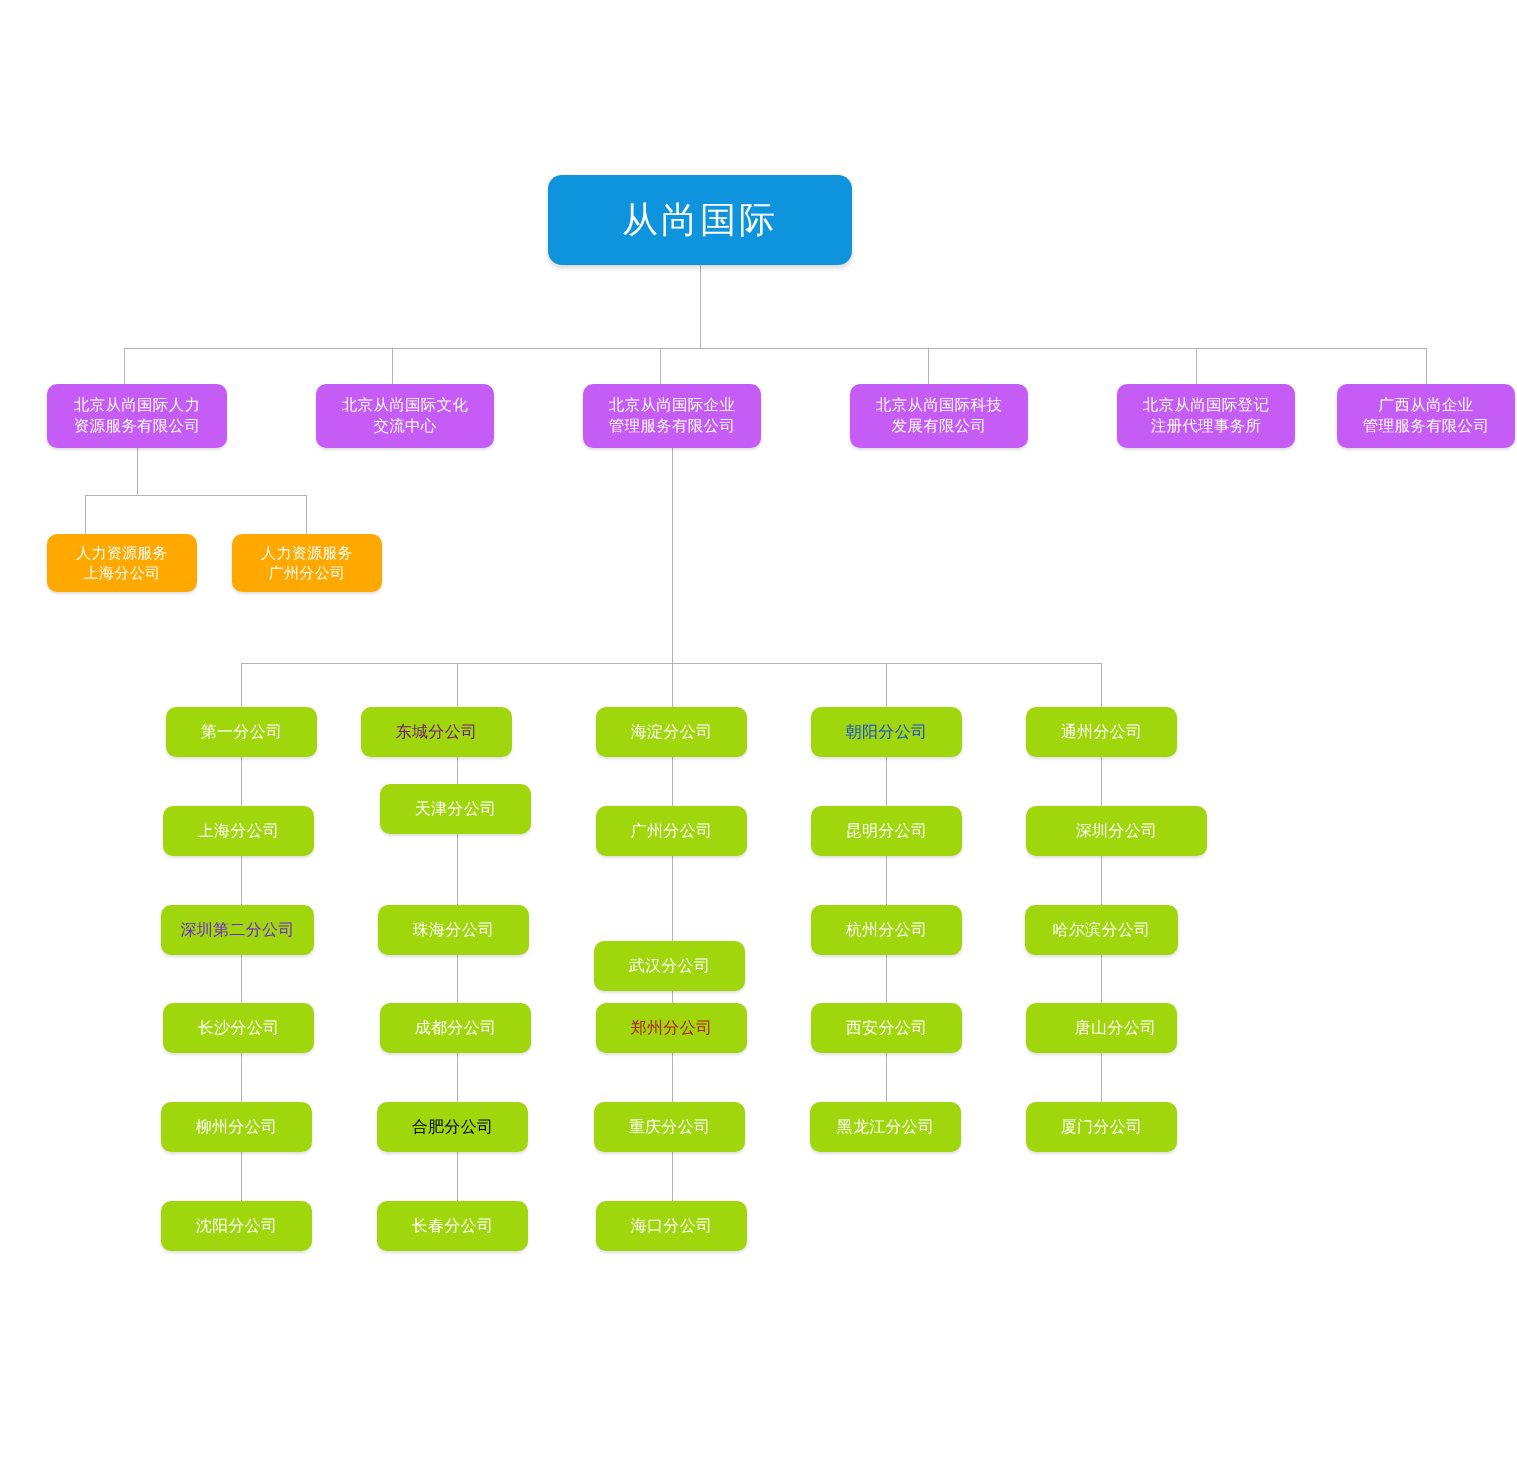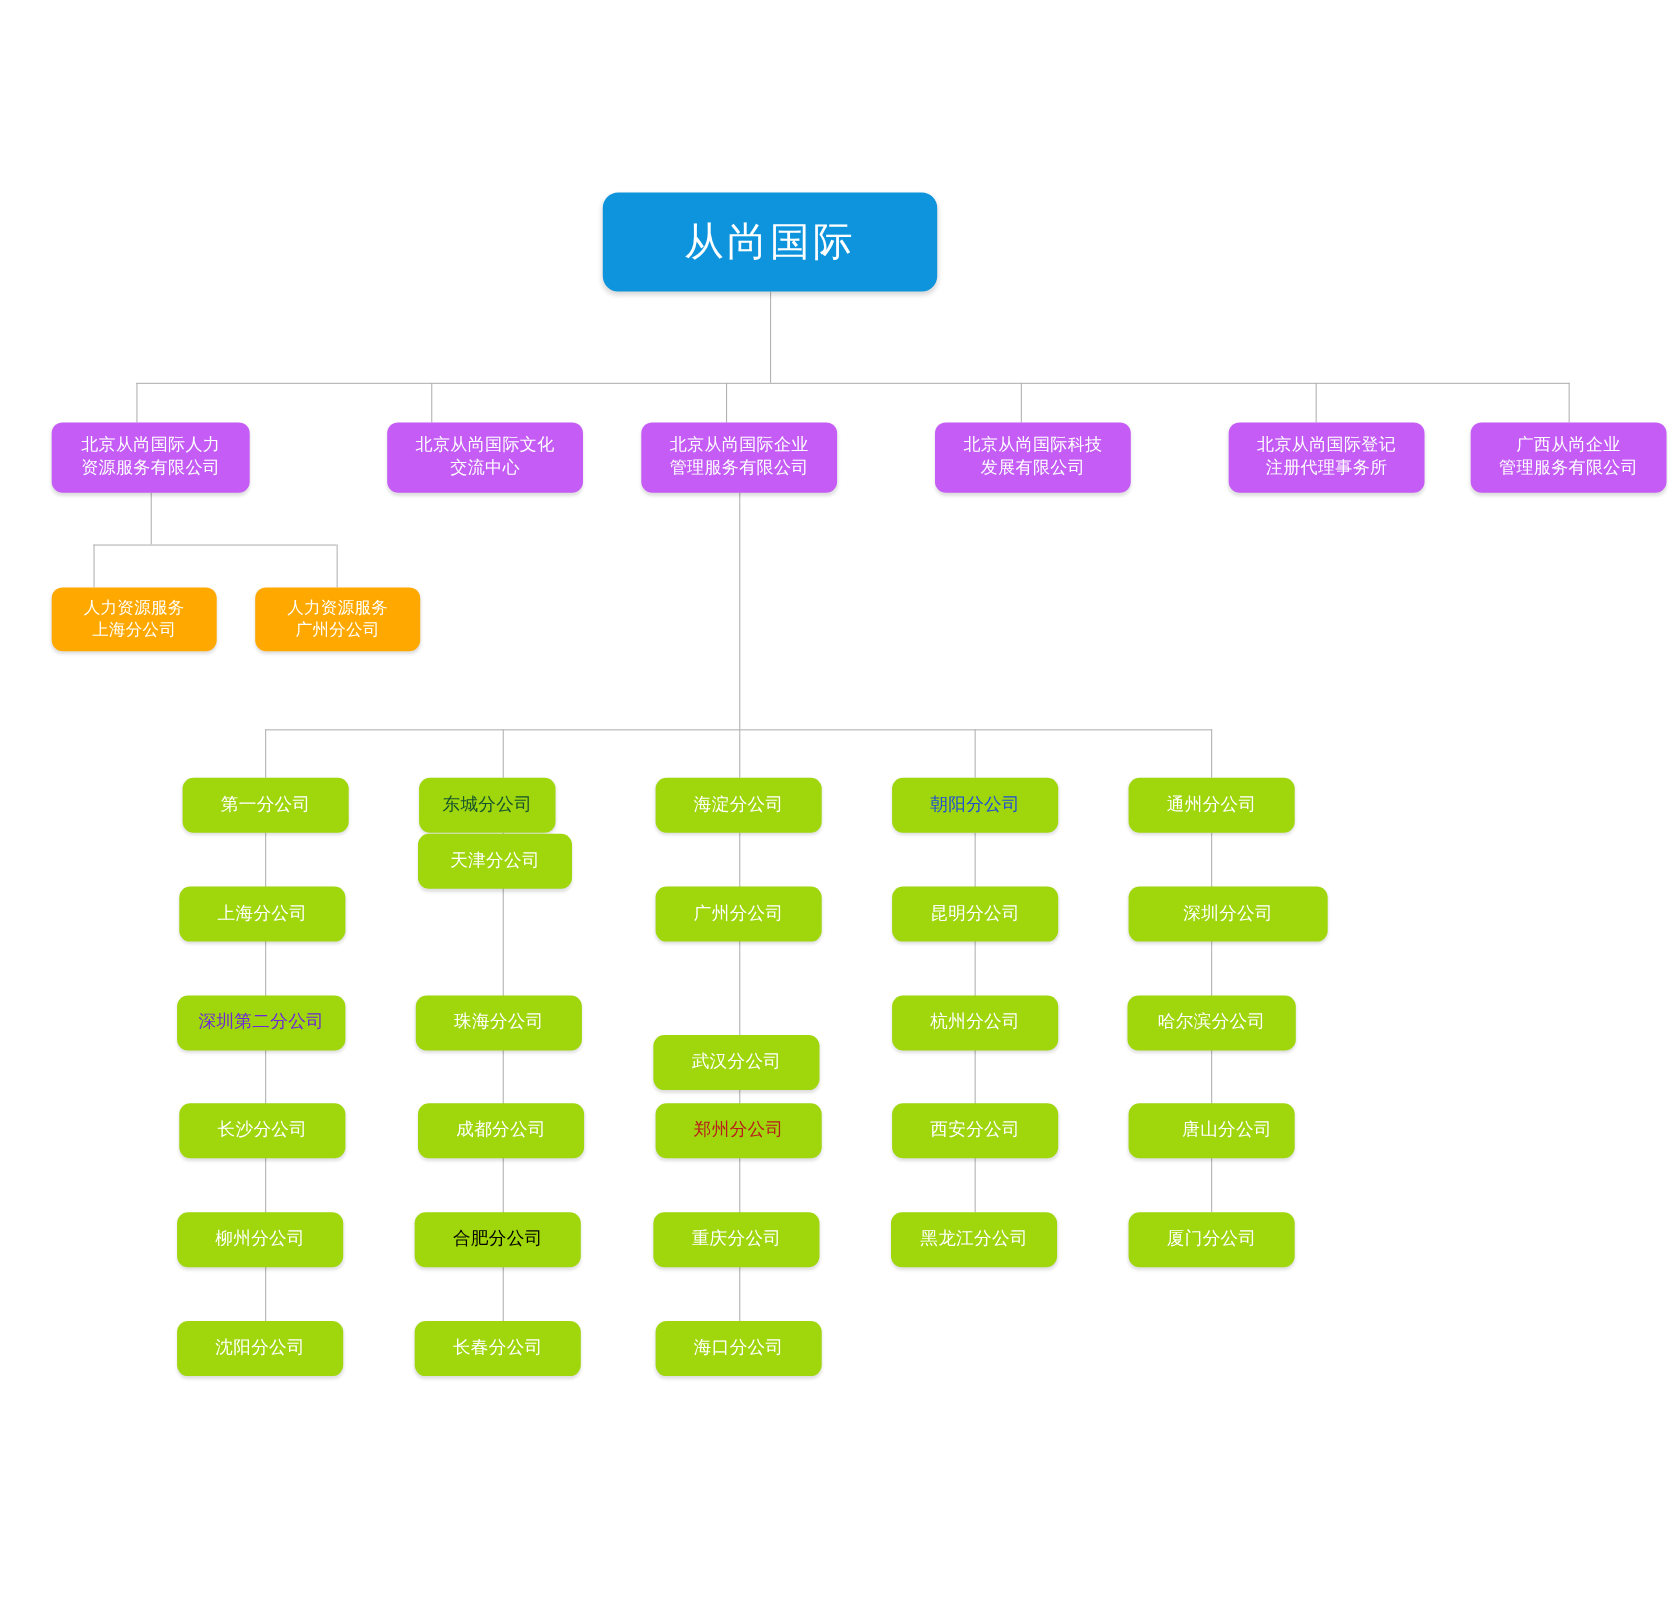--- a/index.html
+++ b/index.html
@@ -90,42 +90,42 @@
       <div class="conn conn-v" style="left: 241px; top: 757px; height: 444px; background: rgb(179, 179, 179);"></div>
       <div class="conn conn-v" style="left: 457px; top: 757px; height: 444px; background: rgb(179, 179, 179);"></div>
       <div class="conn conn-v" style="left: 672px; top: 757px; height: 444px; background: rgb(179, 179, 179);"></div>
       <div class="conn conn-v" style="left: 886px; top: 757px; height: 345px; background: rgb(179, 179, 179);"></div>
       <div class="conn conn-v" style="left: 1101px; top: 757px; height: 345px; background: rgb(179, 179, 179);"></div>
     </div>
   <div id="node-layer">
       <div class="node node-root" style="left: 548px; top: 175px; width: 304px; height: 90px; background: rgb(13, 148, 221); color: rgb(255, 255, 255);">从尚国际</div>
       <div class="node node-l2" style="left: 47px; top: 384px; width: 180px; height: 64px; background: rgb(196, 92, 245); color: rgb(255, 255, 255);">北京从尚国际人力
 资源服务有限公司</div>
-      <div class="node node-l2" style="left: 316px; top: 384px; width: 178px; height: 64px; background: rgb(196, 92, 245); color: rgb(255, 255, 255); margin-left: 36px;">北京从尚国际文化
+      <div class="node node-l2" style="left: 316px; top: 384px; width: 178px; height: 64px; background: rgb(196, 92, 245); color: rgb(255, 255, 255);">北京从尚国际文化
 交流中心</div>
       <div class="node node-l2" style="left: 583px; top: 384px; width: 178px; height: 64px; background: rgb(196, 92, 245); color: rgb(255, 255, 255);">北京从尚国际企业
 管理服务有限公司</div>
       <div class="node node-l2" style="left: 850px; top: 384px; width: 178px; height: 64px; background: rgb(196, 92, 245); color: rgb(255, 255, 255);">北京从尚国际科技
 发展有限公司</div>
       <div class="node node-l2" style="left: 1117px; top: 384px; width: 178px; height: 64px; background: rgb(196, 92, 245); color: rgb(255, 255, 255);">北京从尚国际登记
 注册代理事务所</div>
       <div class="node node-l2" style="left: 1337px; top: 384px; width: 178px; height: 64px; background: rgb(196, 92, 245); color: rgb(255, 255, 255);">广西从尚企业
 管理服务有限公司</div>
       <div class="node node-l3-orange" style="left: 47px; top: 534px; width: 150px; height: 58px; background: rgb(255, 169, 0); color: rgb(255, 255, 255);">人力资源服务
 上海分公司</div>
       <div class="node node-l3-orange" style="left: 232px; top: 534px; width: 150px; height: 58px; background: rgb(255, 169, 0); color: rgb(255, 255, 255);">人力资源服务
 广州分公司</div>
       <div class="node node-leaf" style="left: 166px; top: 707px; width: 151px; height: 50px; background: rgb(159, 214, 12); color: rgb(255, 255, 255);">第一分公司</div>
       <div class="node node-leaf" style="left: 163px; top: 806px; width: 151px; height: 50px; background: rgb(159, 214, 12); color: rgb(255, 255, 255);">上海分公司</div>
       <div class="node node-leaf" style="left: 161px; top: 905px; width: 153px; height: 50px; background: rgb(159, 214, 12); color: #6d28d9;">深圳第二分公司</div>
       <div class="node node-leaf" style="left: 163px; top: 1003px; width: 151px; height: 50px; background: rgb(159, 214, 12); color: rgb(255, 255, 255);">长沙分公司</div>
       <div class="node node-leaf" style="left: 161px; top: 1102px; width: 151px; height: 50px; background: rgb(159, 214, 12); color: rgb(255, 255, 255);">柳州分公司</div>
       <div class="node node-leaf" style="left: 161px; top: 1201px; width: 151px; height: 50px; background: rgb(159, 214, 12); color: rgb(255, 255, 255);">沈阳分公司</div>
-      <div class="node node-leaf" style="left: 381px; top: 707px; width: 124px; height: 50px; background: rgb(159, 214, 12); color: #14532d;">东城分公司</div>
-      <div class="node node-leaf" style="left: 380px; top: 758px; width: 140px; height: 50px; background: rgb(159, 214, 12); color: rgb(255, 255, 255);">天津分公司</div>
+      <div class="node node-leaf" style="left: 361px; top: 707px; width: 151px; height: 50px; background: rgb(159, 214, 12); color: #701a75;">东城分公司</div>
+      <div class="node node-leaf" style="left: 380px; top: 784px; width: 151px; height: 50px; background: rgb(159, 214, 12); color: rgb(255, 255, 255);">天津分公司</div>
       <div class="node node-leaf" style="left: 378px; top: 905px; width: 151px; height: 50px; background: rgb(159, 214, 12); color: rgb(255, 255, 255);">珠海分公司</div>
       <div class="node node-leaf" style="left: 380px; top: 1003px; width: 151px; height: 50px; background: rgb(159, 214, 12); color: rgb(255, 255, 255);">成都分公司</div>
       <div class="node node-leaf" style="left: 377px; top: 1102px; width: 151px; height: 50px; background: rgb(159, 214, 12); color: #000000;">合肥分公司</div>
       <div class="node node-leaf" style="left: 377px; top: 1201px; width: 151px; height: 50px; background: rgb(159, 214, 12); color: rgb(255, 255, 255);">长春分公司</div>
       <div class="node node-leaf" style="left: 596px; top: 707px; width: 151px; height: 50px; background: rgb(159, 214, 12); color: rgb(255, 255, 255);">海淀分公司</div>
       <div class="node node-leaf" style="left: 596px; top: 806px; width: 151px; height: 50px; background: rgb(159, 214, 12); color: rgb(255, 255, 255);">广州分公司</div>
       <div class="node node-leaf" style="left: 594px; top: 905px; width: 151px; height: 50px; background: rgb(159, 214, 12); color: rgb(255, 255, 255); margin-top: 36px;">武汉分公司</div>
       <div class="node node-leaf" style="left: 596px; top: 1003px; width: 151px; height: 50px; background: rgb(159, 214, 12); color: #b91c1c;">郑州分公司</div>
       <div class="node node-leaf" style="left: 594px; top: 1102px; width: 151px; height: 50px; background: rgb(159, 214, 12); color: rgb(255, 255, 255);">重庆分公司</div>
       <div class="node node-leaf" style="left: 596px; top: 1201px; width: 151px; height: 50px; background: rgb(159, 214, 12); color: rgb(255, 255, 255);">海口分公司</div>

